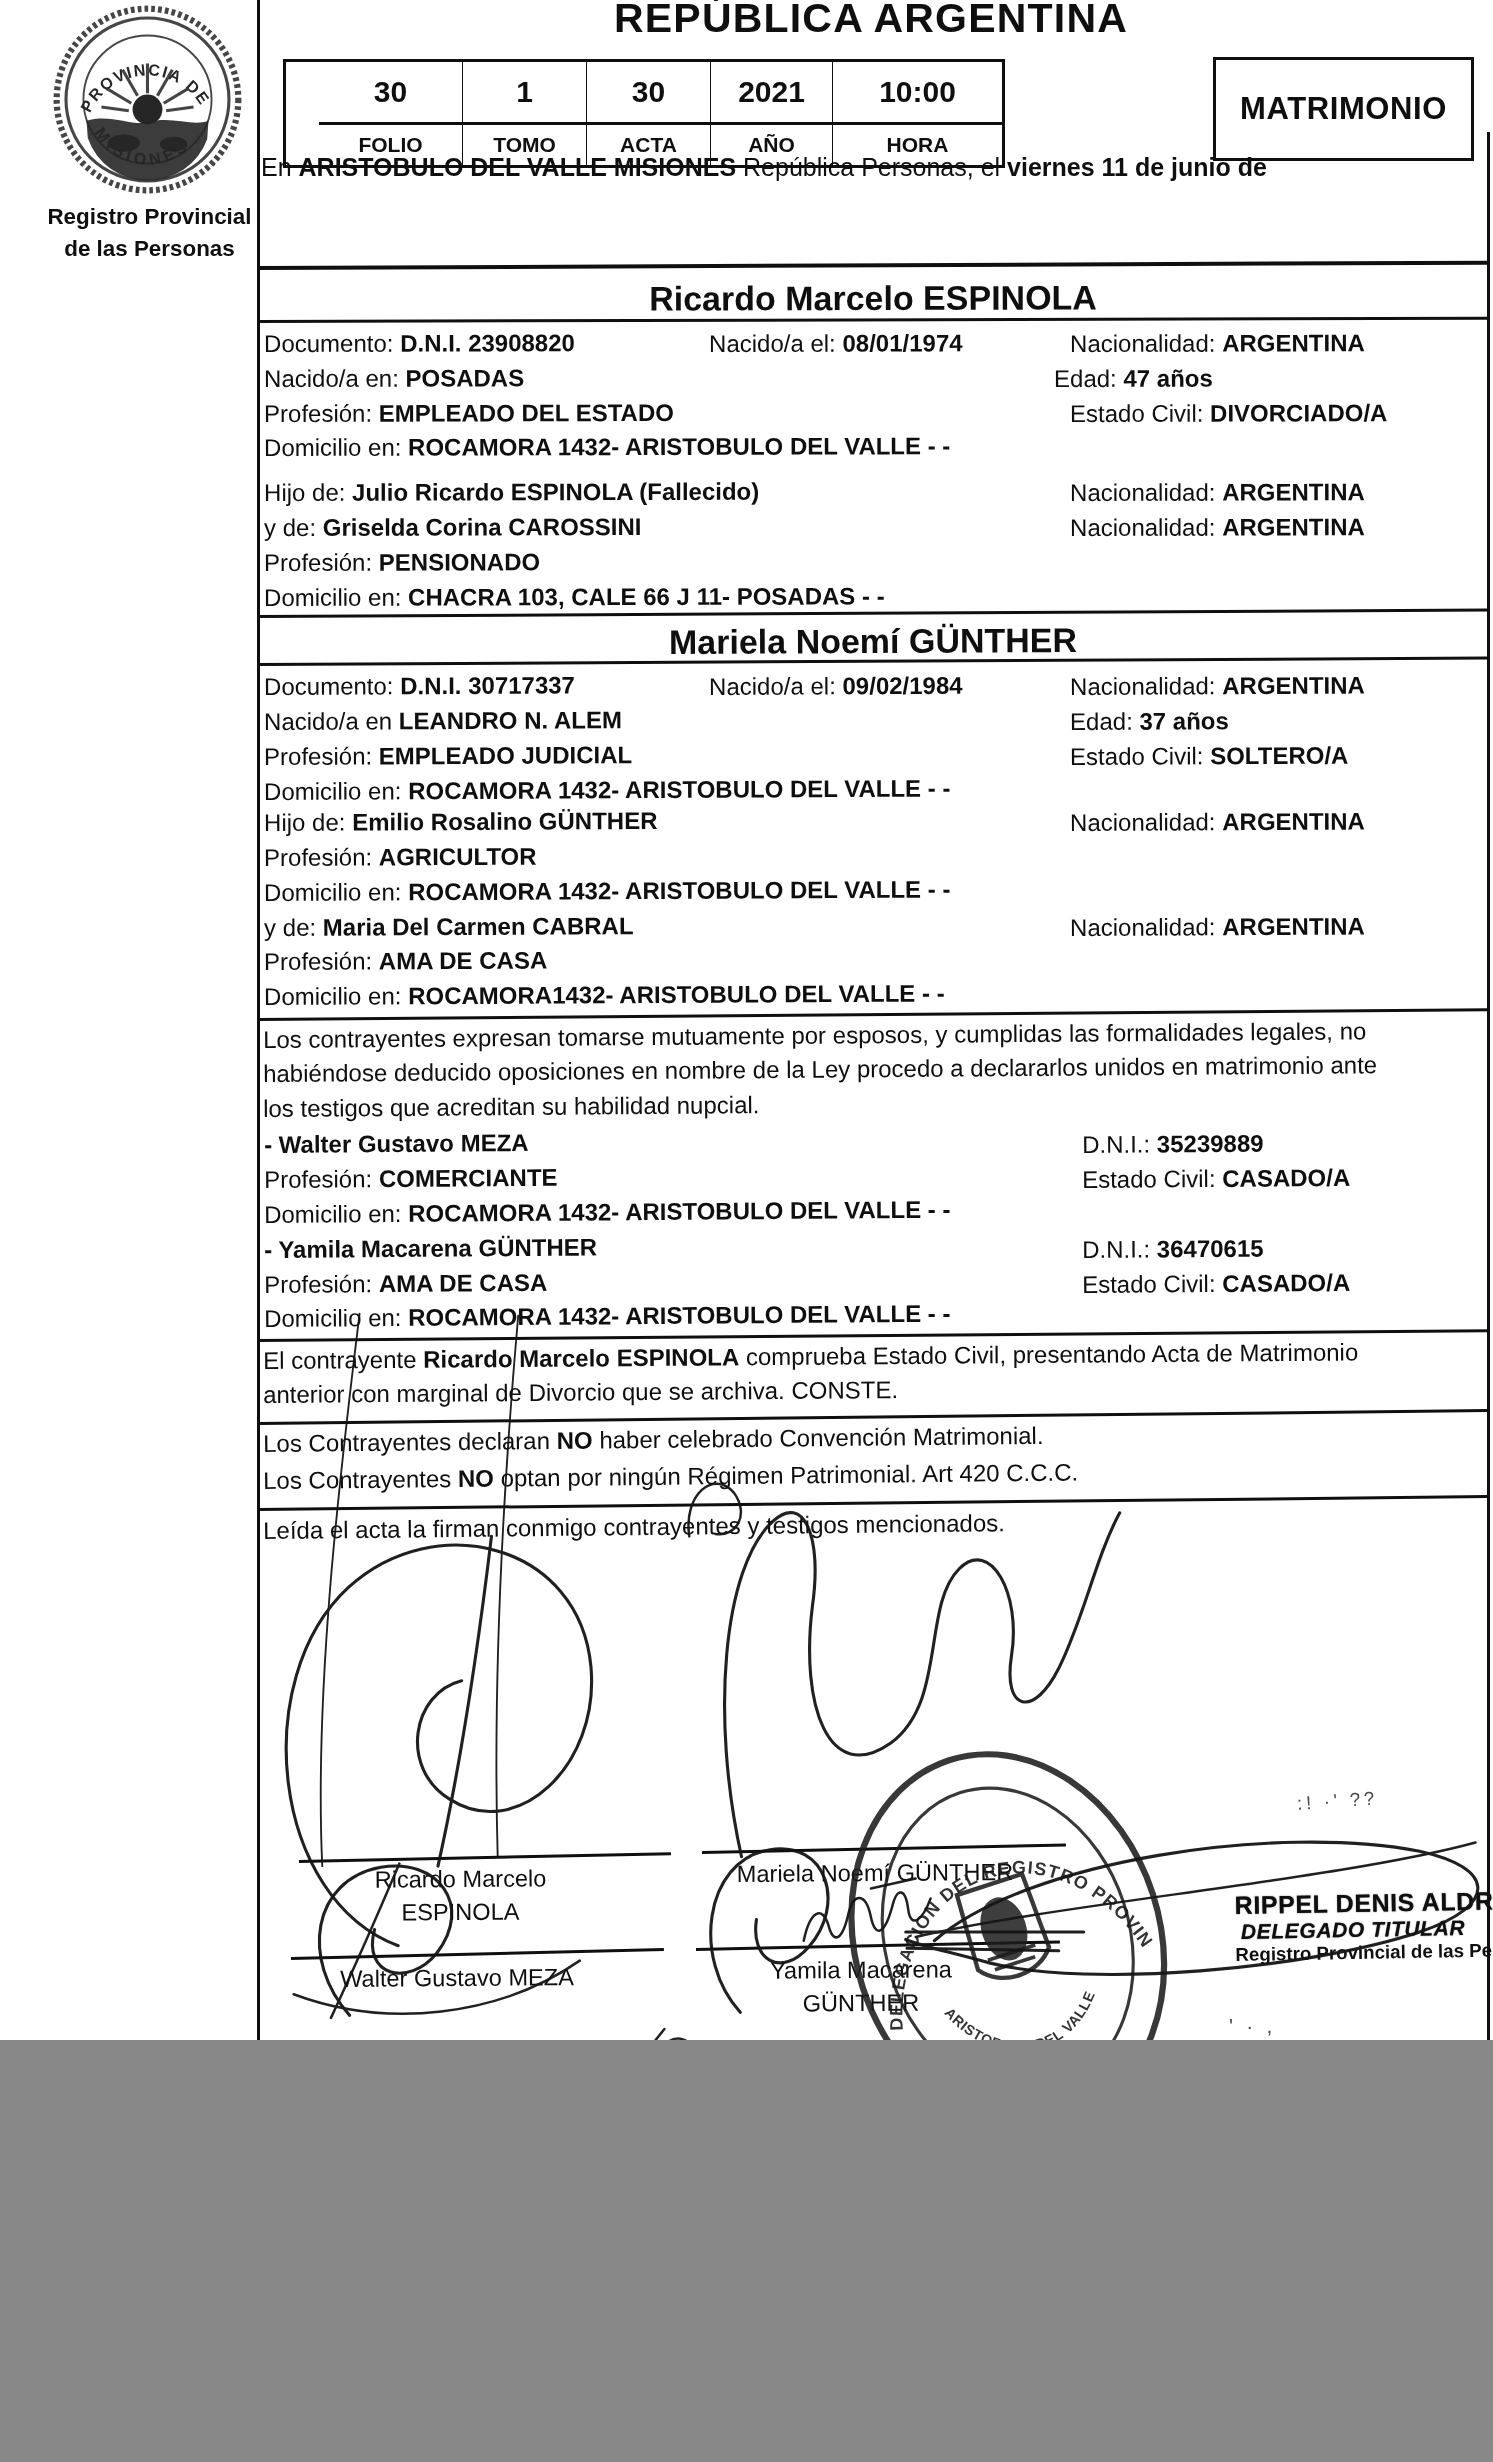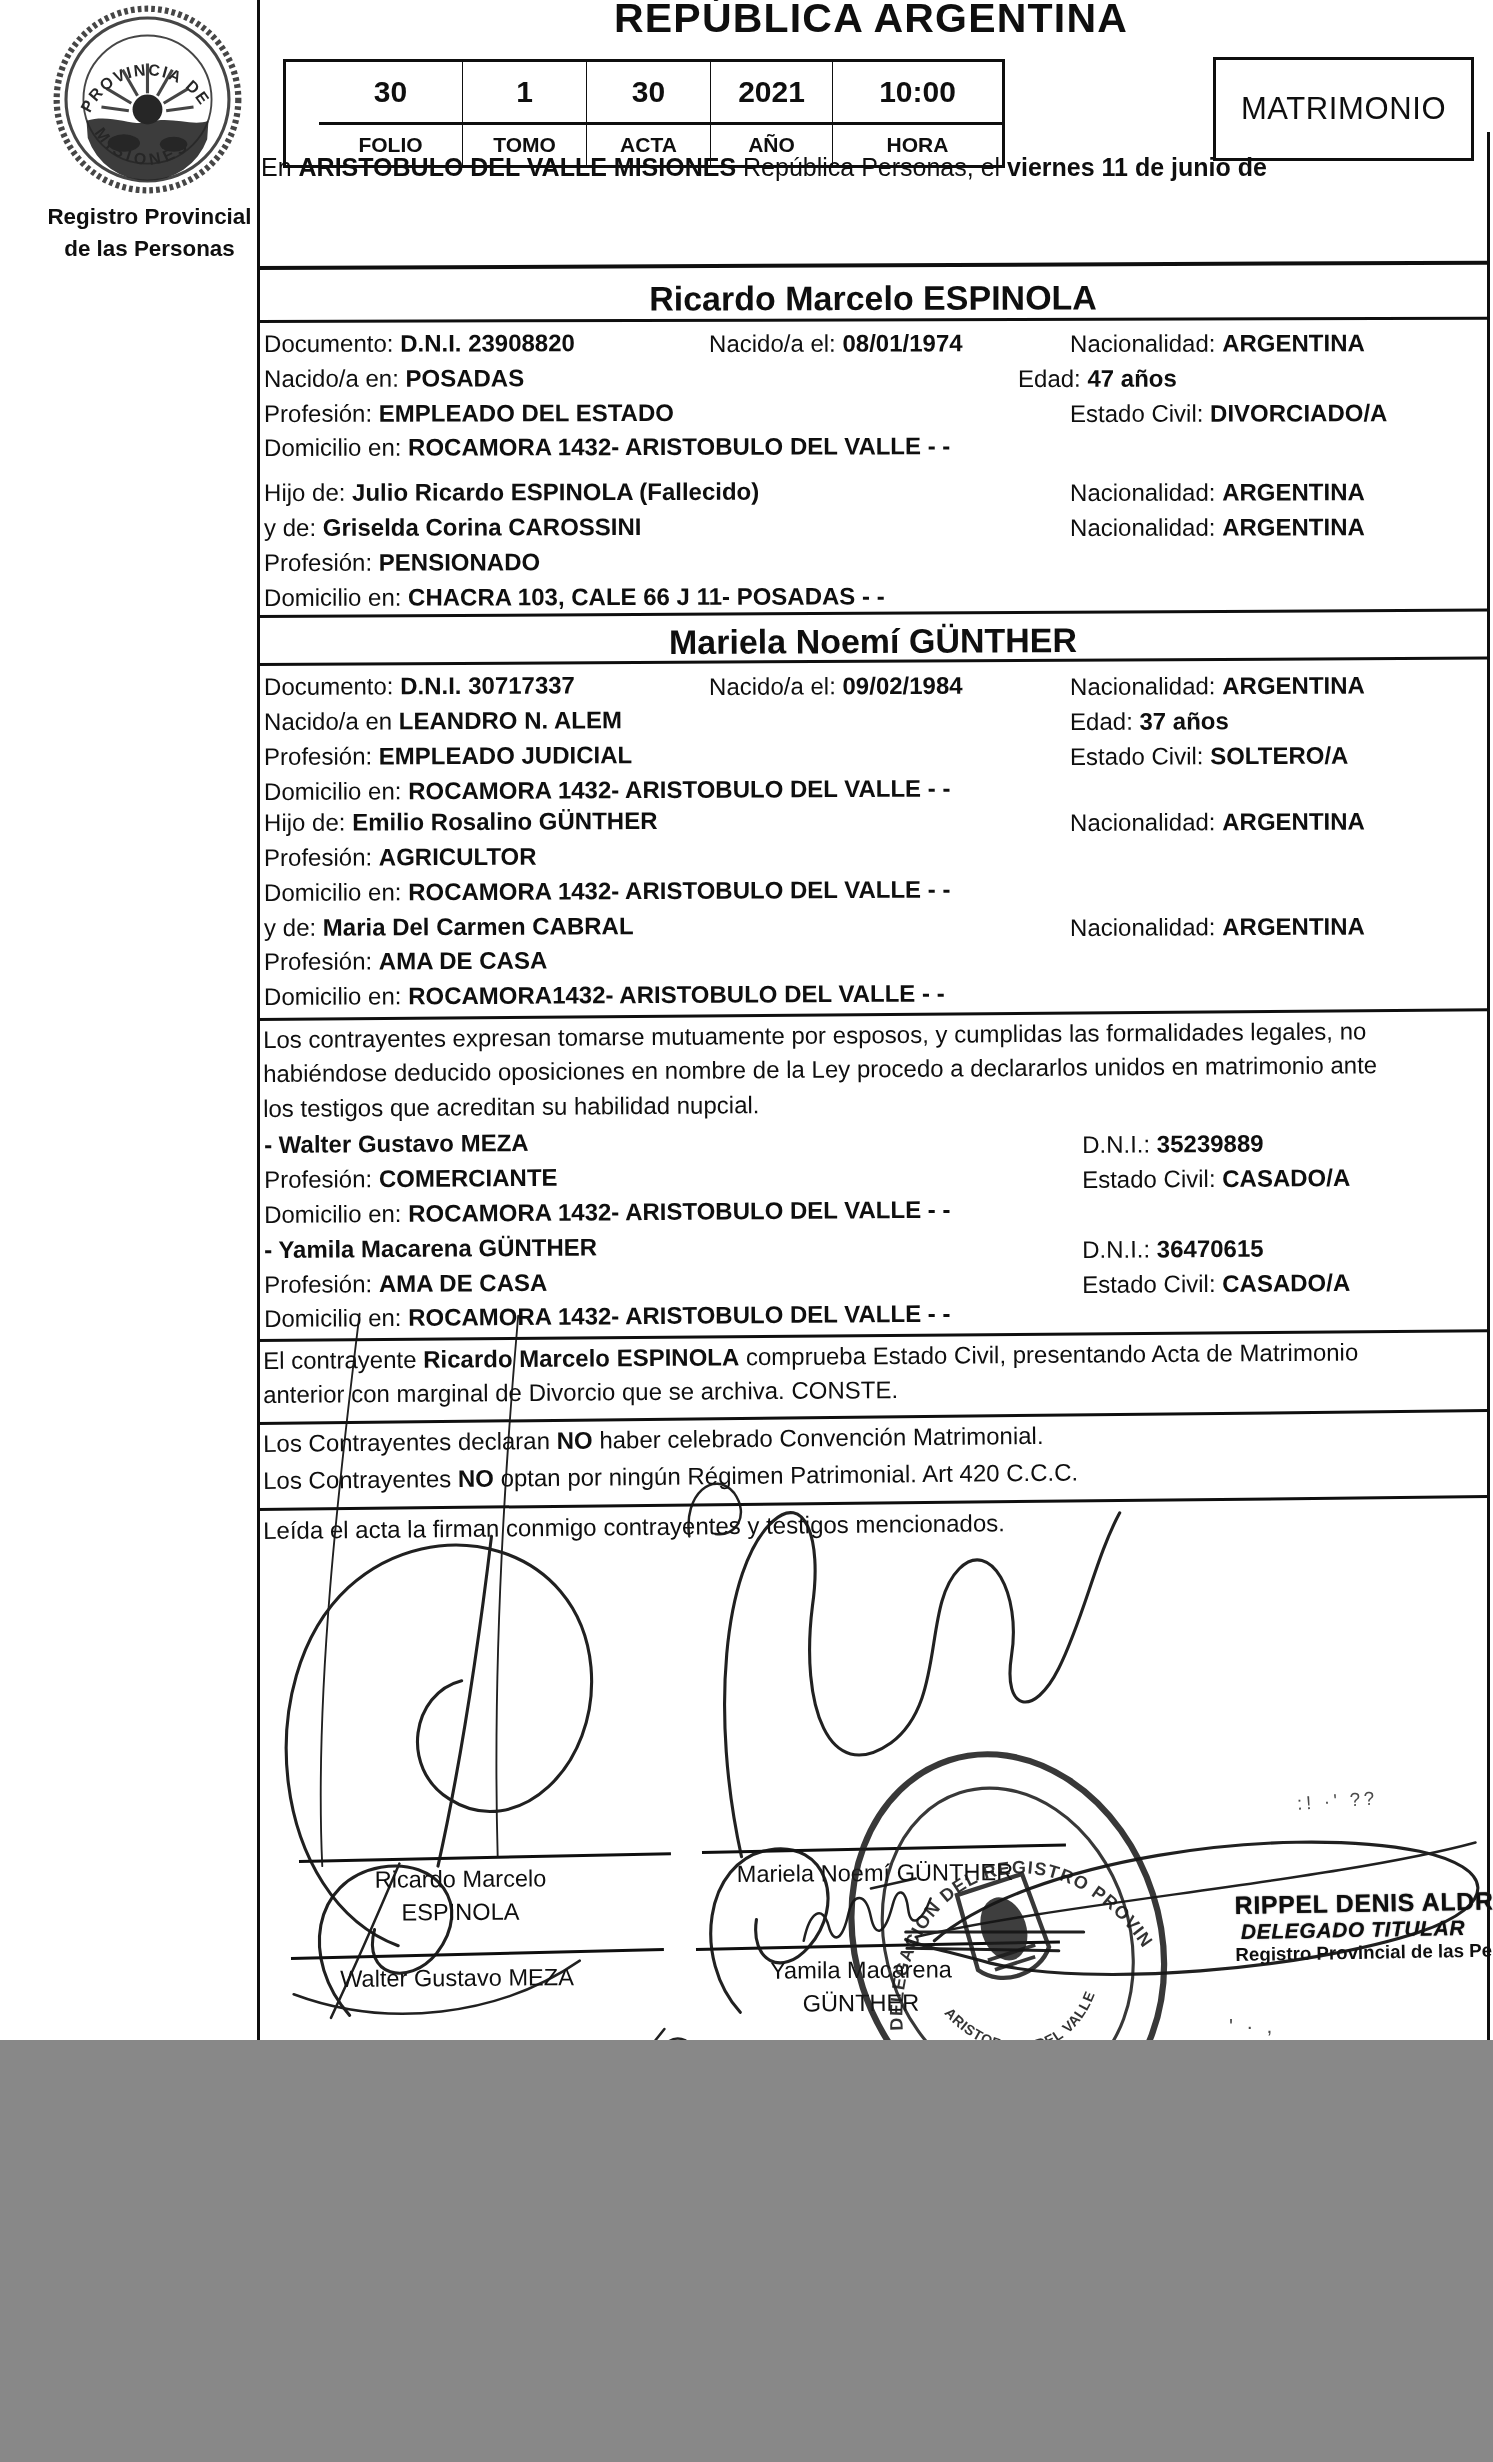--- a/index.html
+++ b/index.html
@@ -16,21 +16,21 @@
   .name-h{position:absolute;left:258px;width:1230px;text-align:center;font-size:34px;font-weight:700;white-space:nowrap;}
   .reg-label{position:absolute;width:299px;left:0px;text-align:center;font-size:22.4px;font-weight:700;}
   .idx{position:absolute;left:283px;top:59px;display:grid;
        grid-template-columns:144px 124px 124px 122px 169px;grid-template-rows:63px 40px;
        border:3.1px solid #0f0f0f;padding-left:33px;}
   .idx .c{border-right:1.9px solid #0f0f0f;display:flex;align-items:center;justify-content:center;}
   .idx .c:nth-child(5n){border-right:none;}
   .idx .v{font-size:30px;font-weight:700;border-bottom:3.1px solid #0f0f0f;}
   .idx .l{font-size:21px;font-weight:700;}
   .mat-box{position:absolute;left:1213px;top:57px;width:255px;height:98px;border:3.1px solid #0f0f0f;
-           display:flex;align-items:center;justify-content:center;font-size:31px;font-weight:400;letter-spacing:0.6px;}
+           display:flex;align-items:center;justify-content:center;font-size:31px;font-weight:700;letter-spacing:0.6px;}
   .sig-label{position:absolute;font-size:23.6px;text-align:center;white-space:nowrap;}
   .official{position:absolute;text-align:center;white-space:nowrap;transform:rotate(-1deg);}
   .official .o1{font-size:25px;font-weight:700;letter-spacing:0.6px;text-shadow:0 0 1.2px #333;}
   .official .o2{font-size:21px;font-weight:700;font-style:italic;letter-spacing:0.6px;text-shadow:0 0 1.2px #444;}
   .official .o3{font-size:18.7px;font-weight:700;}
   .penmarks{position:absolute;color:#4a4a4a;font-size:18.7px;letter-spacing:3.7px;white-space:nowrap;}
   .footer-bar{position:absolute;left:0;top:2425px;width:1493px;height:37px;background:#000;}
   .footer-code{position:absolute;left:742px;top:2430px;transform:translateX(-50%);
                color:#fff;font-size:26px;font-weight:700;letter-spacing:0.6px;white-space:nowrap;}
   svg.overlay{position:absolute;left:0;top:0;pointer-events:none;}
@@ -73,21 +73,21 @@
 
   <div class="rule" style="left:258px;top:266px;width:1230px;height:3.7px;transform:rotate(-0.25deg);"></div>
 
   <div class="name-h rA" style="top:279px;">Ricardo Marcelo ESPINOLA</div>
   <div class="rule rA" style="left:258px;top:320px;width:1230px;height:3.1px;"></div>
 
   <div class="ln rA" style="left:264px;top:331px;"><span>Documento: </span><b>D.N.I. 23908820</b></div>
   <div class="ln rA" style="left:709px;top:331px;"><span>Nacido/a el: </span><b>08/01/1974</b></div>
   <div class="ln rA" style="left:1070px;top:331px;"><span>Nacionalidad: </span><b>ARGENTINA</b></div>
   <div class="ln rA" style="left:264px;top:366px;"><span>Nacido/a en: </span><b>POSADAS</b></div>
-  <div class="ln rA" style="left:1018px;top:366px;"><span>Edad: </span><b>47 años</b></div>
+  <div class="ln rA" style="left:1054px;top:366px;"><span>Edad: </span><b>47 años</b></div>
   <div class="ln rA" style="left:264px;top:401px;"><span>Profesión: </span><b>EMPLEADO DEL ESTADO</b></div>
   <div class="ln rA" style="left:1070px;top:401px;"><span>Estado Civil: </span><b>DIVORCIADO/A</b></div>
   <div class="ln rA" style="left:264px;top:435px;"><span>Domicilio en: </span><b>ROCAMORA 1432- ARISTOBULO DEL VALLE - -</b></div>
 
   <div class="ln rA" style="left:264px;top:480px;"><span>Hijo de: </span><b>Julio Ricardo ESPINOLA (Fallecido)</b></div>
   <div class="ln rA" style="left:1070px;top:480px;"><span>Nacionalidad: </span><b>ARGENTINA</b></div>
   <div class="ln rA" style="left:264px;top:515px;"><span>y de: </span><b>Griselda Corina CAROSSINI</b></div>
   <div class="ln rA" style="left:1070px;top:515px;"><span>Nacionalidad: </span><b>ARGENTINA</b></div>
   <div class="ln rA" style="left:264px;top:550px;"><span>Profesión: </span><b>PENSIONADO</b></div>
   <div class="ln rA" style="left:264px;top:585px;"><span>Domicilio en: </span><b>CHACRA 103, CALE 66 J 11- POSADAS - -</b></div>

